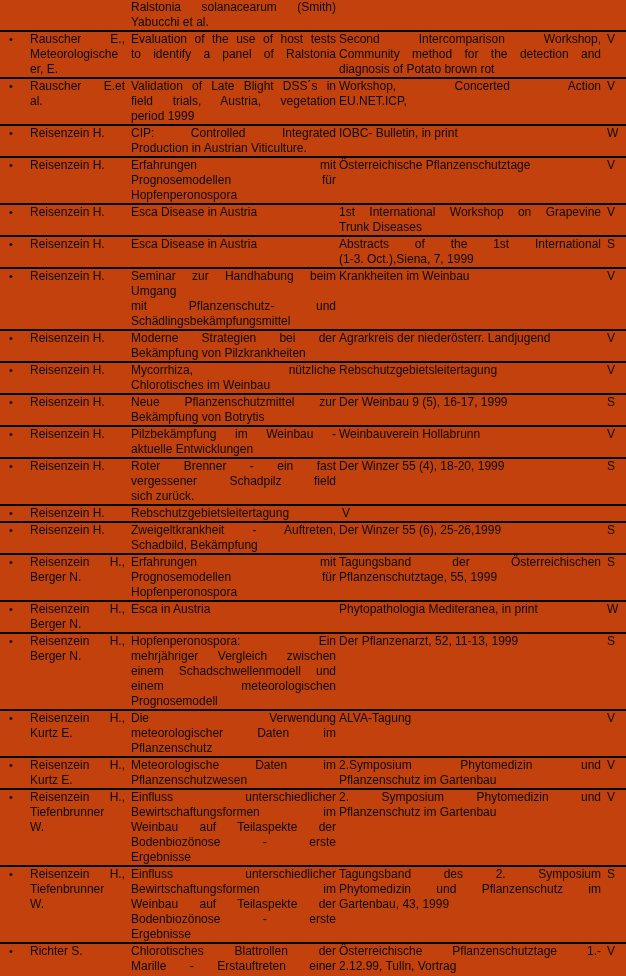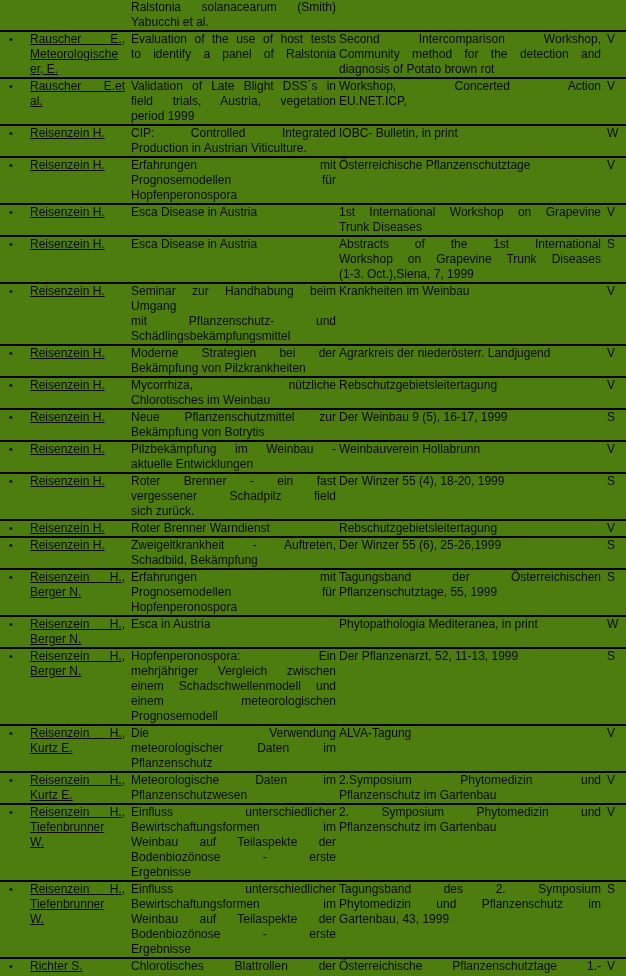--- a/index.html
+++ b/index.html
@@ -5,40 +5,40 @@
   html, body {
     margin: 0;
     padding: 0;
     background: #ffffff;
   }
   .page {
     position: relative;
     width: 626px;
     height: 976px;
     overflow: hidden;
-    background: #4d7c0f;
+    background: #c2410c;
     color: #0b0b0b;
     font-family: "Liberation Sans", "DejaVu Sans", sans-serif;
     font-size: 12px;
     line-height: 15px;
   }
   .row {
     display: grid;
     grid-template-columns: 30px 101px 208px 265px 22px;
     align-items: start;
   }
   .row + .row {
     border-top: 2px solid #000000;
   }
   .cell { min-height: 1px; }
   .bullet-cell {
     padding-left: 9px;
     font-size: 11px;
   }
-  .author-cell { padding-right: 6px; text-decoration: underline; }
+  .author-cell { padding-right: 6px; }
   .title-cell  { padding-right: 3px; }
   .venue-cell  { padding-right: 3px; }
   .type-cell   { padding-left: 3px; }
   .ln { min-height: 15px; }
   .ln.sp {
     text-align: justify;
     text-align-last: justify;
   }
 </style>
 </head>
@@ -136,21 +136,20 @@
     <div class="row">
       <div class="cell bullet-cell"><span>•</span></div>
       <div class="cell author-cell">
         <div class="ln">Reisenzein H.</div>
       </div>
       <div class="cell title-cell">
         <div class="ln">Esca Disease in Austria</div>
       </div>
       <div class="cell venue-cell">
         <div class="ln sp">Abstracts of the 1st International</div>
-        <div class="ln sp">Workshop on Grapevine Trunk Diseases</div>
         <div class="ln">(1-3. Oct.),Siena, 7, 1999</div>
       </div>
       <div class="cell type-cell"><span>S</span></div>
     </div>
     <div class="row">
       <div class="cell bullet-cell"><span>•</span></div>
       <div class="cell author-cell">
         <div class="ln">Reisenzein H.</div>
       </div>
       <div class="cell venue-cell">
@@ -231,23 +230,20 @@
       </div>
       <div class="cell venue-cell">
         <div class="ln">Der Winzer 55 (4), 18-20, 1999</div>
       </div>
       <div class="cell type-cell"><span>S</span></div>
     </div>
     <div class="row">
       <div class="cell bullet-cell"><span>•</span></div>
       <div class="cell author-cell">
         <div class="ln">Reisenzein H.</div>
-      </div>
-      <div class="cell title-cell">
-        <div class="ln">Roter Brenner Warndienst</div>
       </div>
       <div class="cell venue-cell">
         <div class="ln">Rebschutzgebietsleitertagung</div>
       </div>
       <div class="cell type-cell"><span>V</span></div>
     </div>
     <div class="row">
       <div class="cell bullet-cell"><span>•</span></div>
       <div class="cell author-cell">
         <div class="ln">Reisenzein H.</div>

